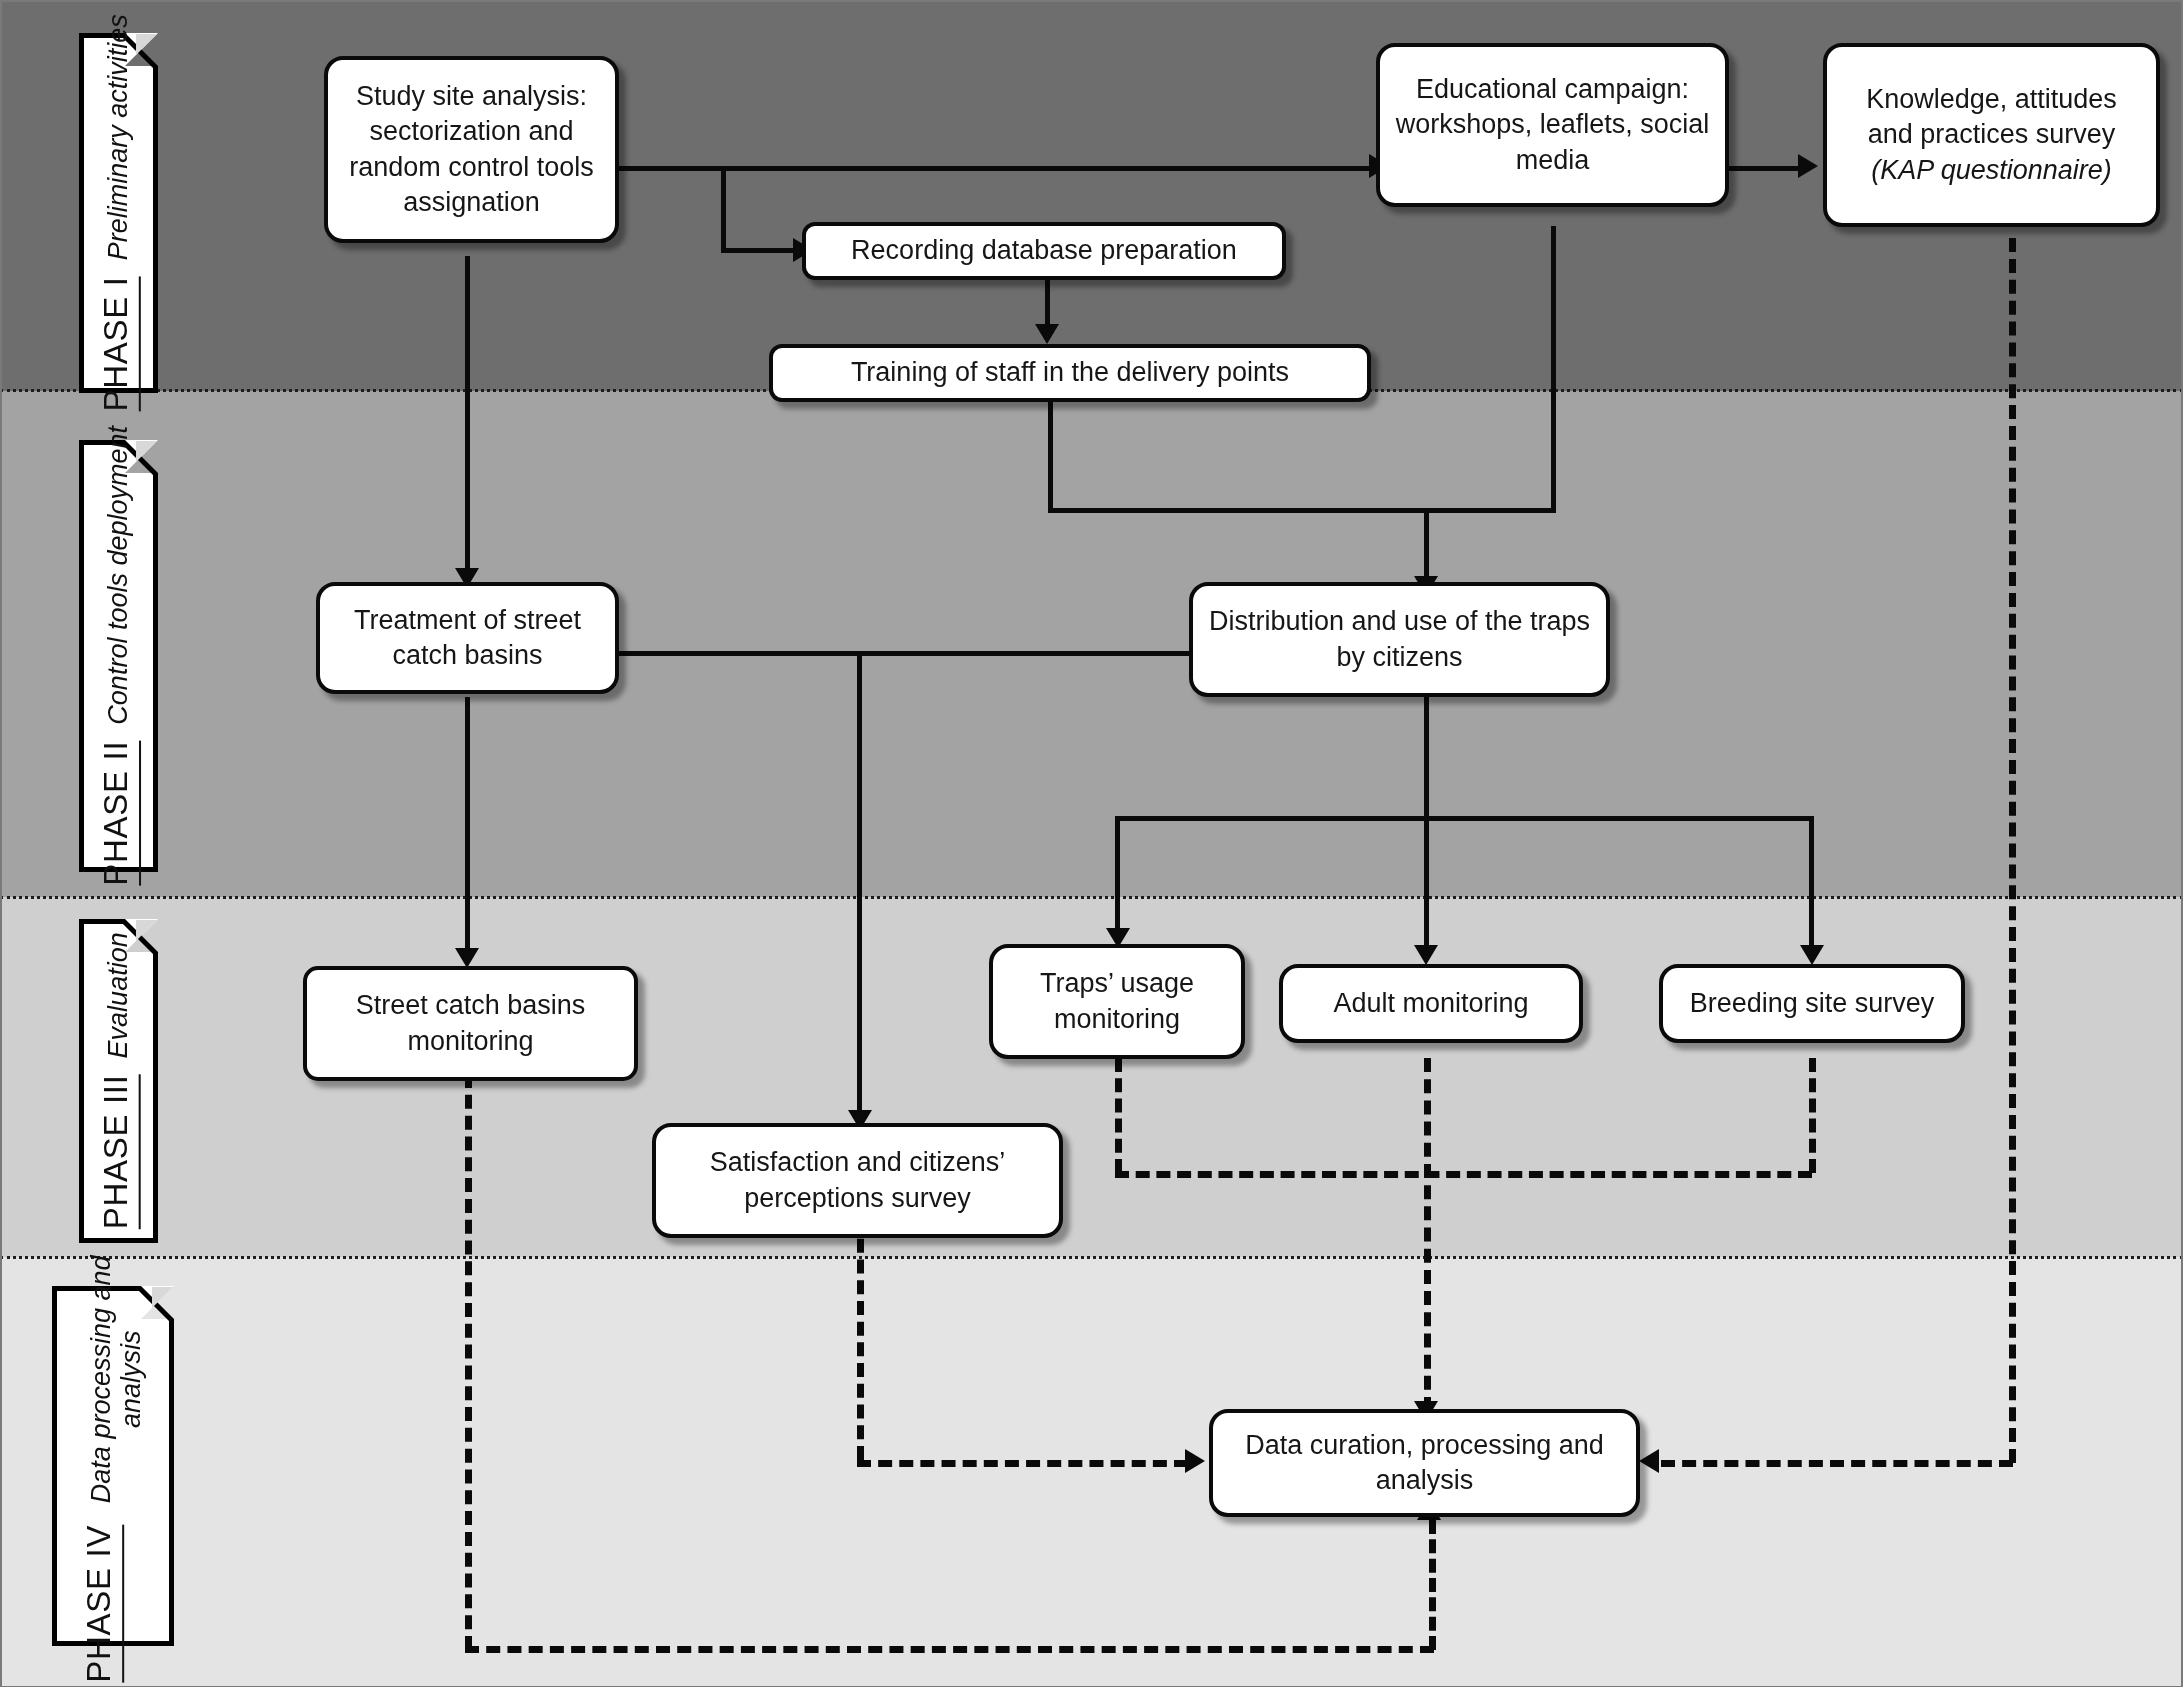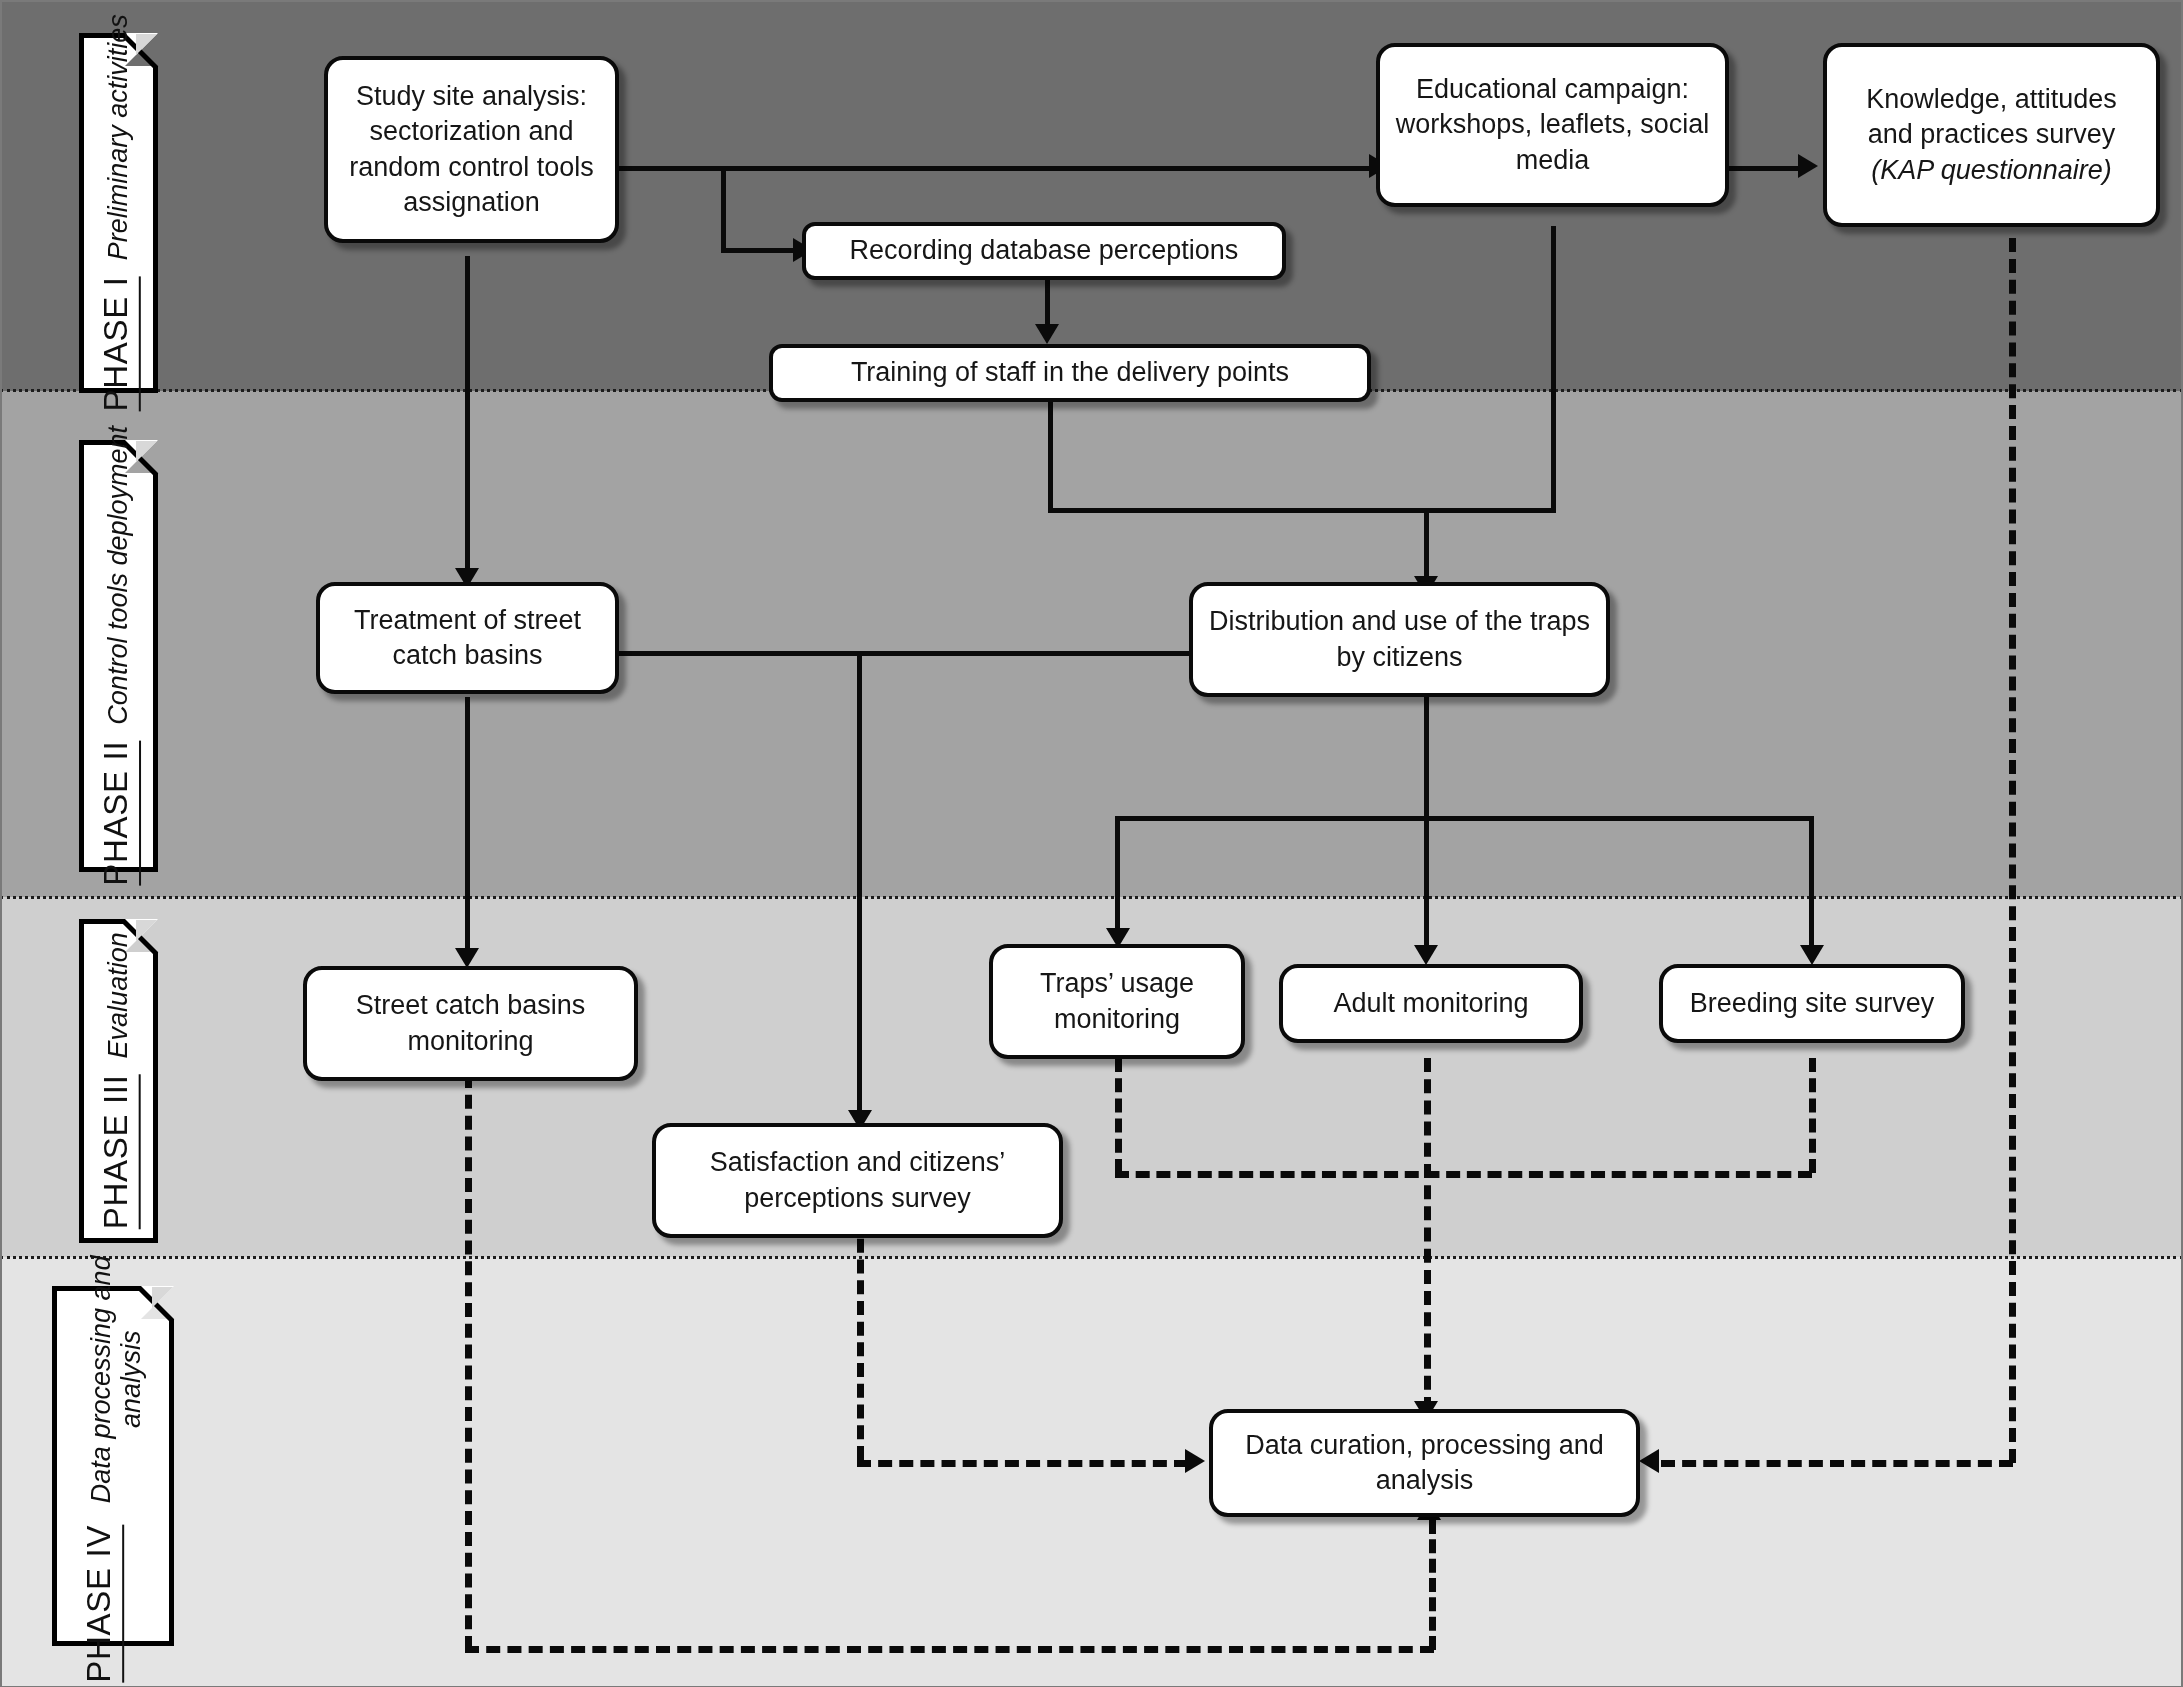--- a/index.html
+++ b/index.html
@@ -294,21 +294,21 @@
   <div class="dln v" style="left:1809px; top:1058px; height:115px;"></div>
 
   <div class="dln v" style="left:1424px; top:1058px; height:353px;"></div>
   <div class="arw down" style="left:1414px; top:1401px;"></div>
 
   <div class="node" style="left:324px; top:56px; width:295px; height:187px;">
     <span>Study site analysis: sectorization and random  control tools assignation</span>
   </div>
 
   <div class="node small-radius" style="left:802px; top:222px; width:484px; height:58px;">
-    <span>Recording database perceptions</span>
+    <span>Recording database preparation</span>
   </div>
 
   <div class="node small-radius" style="left:749px; top:344px; width:602px; height:58px;margin-left:20px;">
     <span>Training of staff in the delivery points</span>
   </div>
 
   <div class="node" style="left:1376px; top:43px; width:353px; height:164px;">
     <span>Educational campaign: workshops, leaflets, social media</span>
   </div>
 
@@ -321,21 +321,21 @@
   </div>
 
   <div class="node" style="left:316px; top:582px; width:303px; height:112px;">
     <span>Treatment of street catch basins</span>
   </div>
 
   <div class="node" style="left:1189px; top:582px; width:421px; height:115px;">
     <span>Distribution and use of the traps by citizens</span>
   </div>
 
-  <div class="node" style="left:303px; top:966px; width:335px; height:115px;">
+  <div class="node" style="left:303px; top:966px; width:335px; height:115px;border-radius:15px;">
     <span>Street catch basins monitoring</span>
   </div>
 
   <div class="node" style="left:652px; top:1123px; width:411px; height:115px;">
     <span>Satisfaction and citizens’ perceptions survey</span>
   </div>
 
   <div class="node" style="left:989px; top:944px; width:256px; height:115px;">
     <span>Traps’ usage monitoring</span>
   </div>

